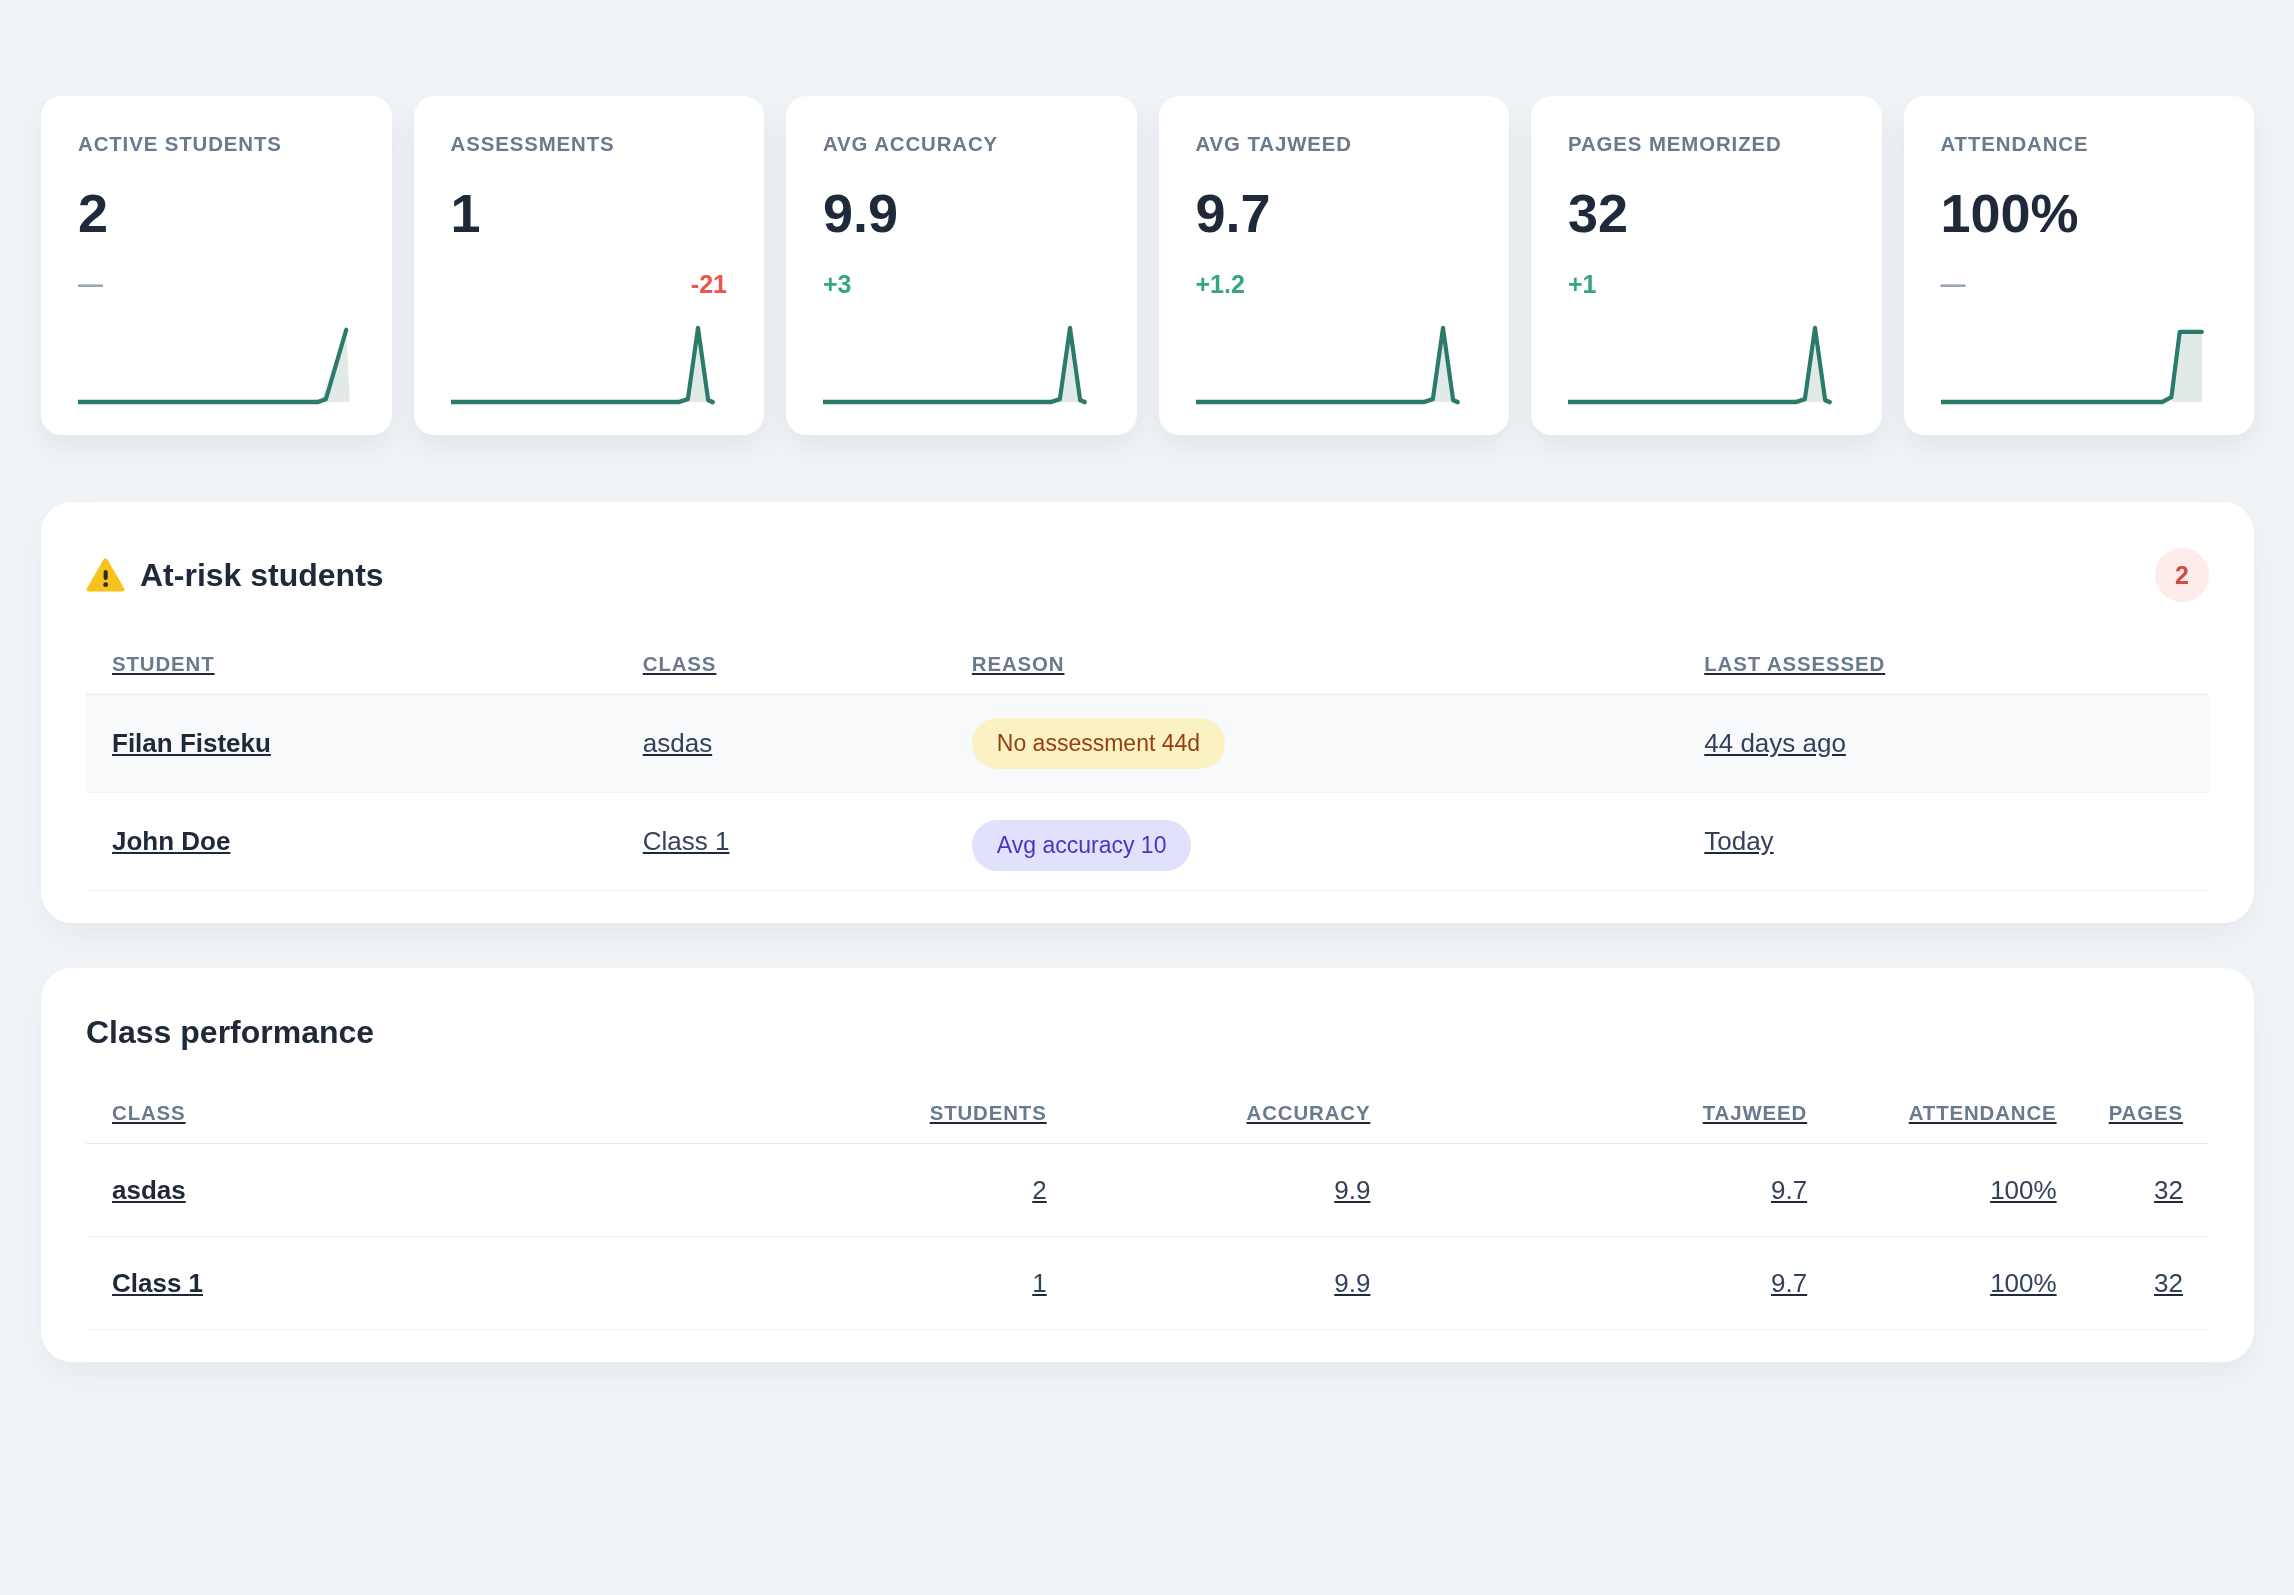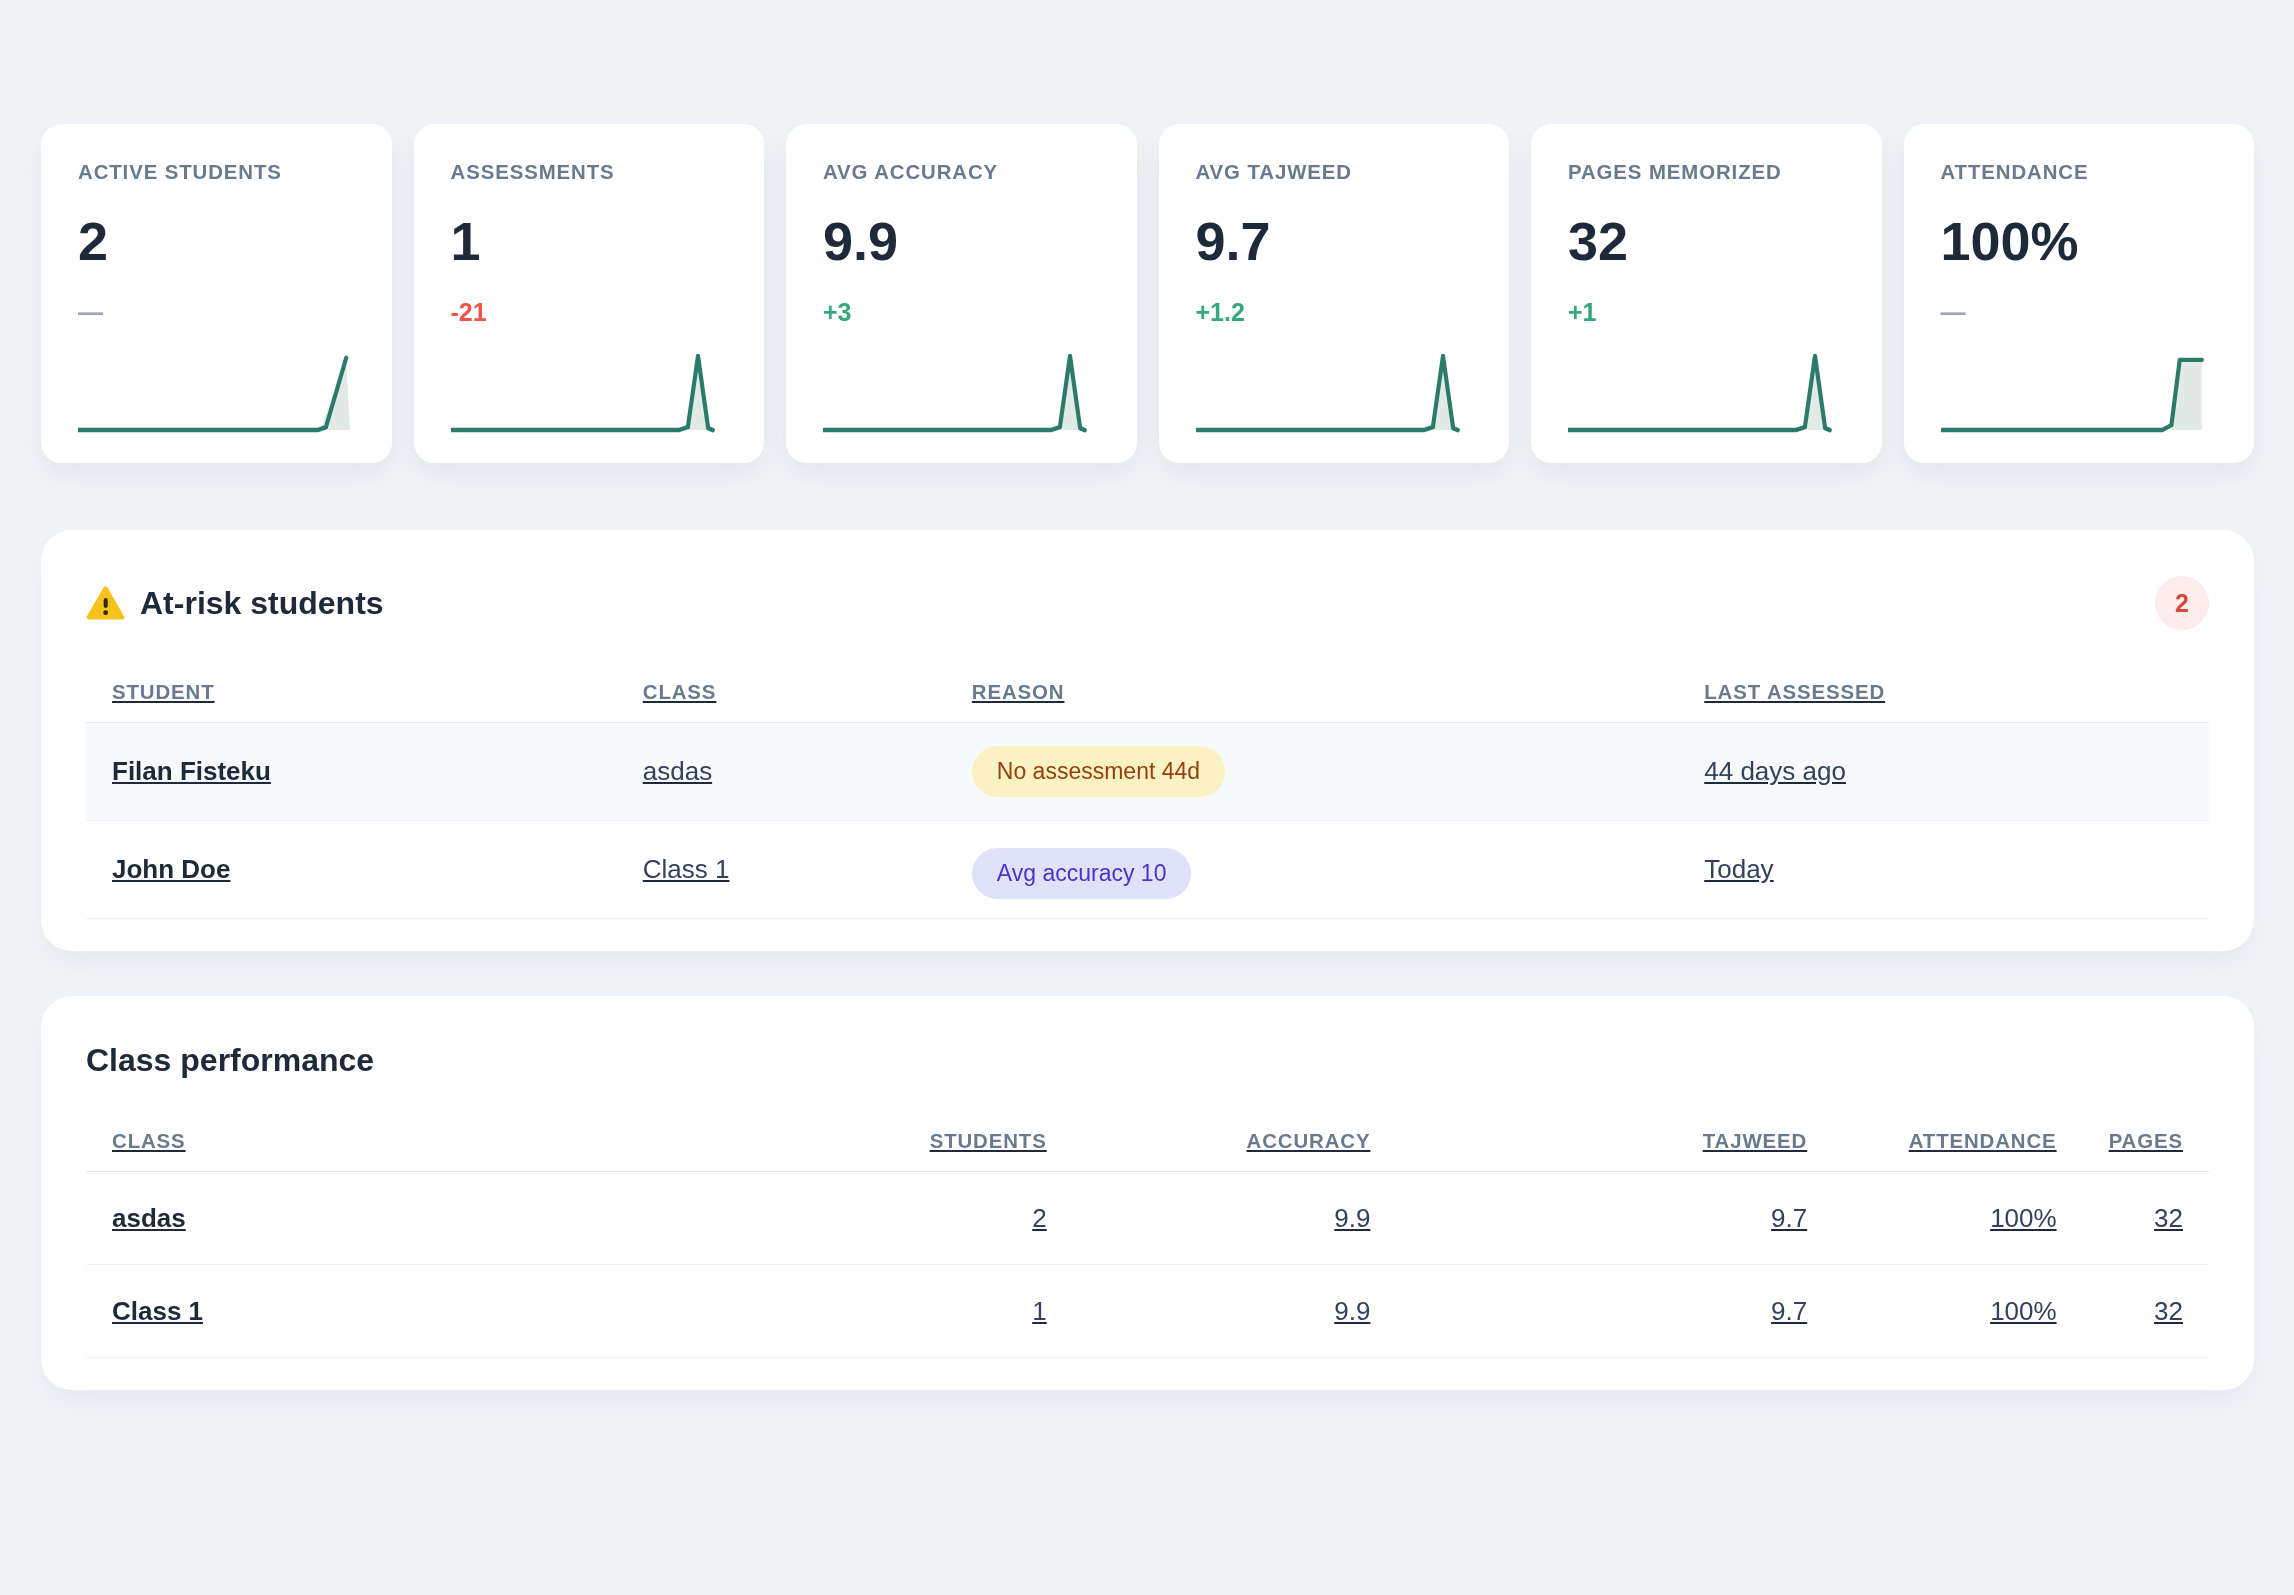--- a/index.html
+++ b/index.html
@@ -27,31 +27,31 @@
     background: transparent; border: none; border-radius: 13px;
     padding: 16px 32px; cursor: pointer; white-space: nowrap;
   }
   .range-btn.active {
     background: linear-gradient(180deg, #2e7466 0%, #1c5448 100%);
     color: #ffffff; font-weight: bold;
     box-shadow: 0 7.4px 16.7px rgba(28,84,72,.35);
   }
 
   
-  .stats { display: grid; grid-template-columns: repeat(6, 1fr); gap: 22px; margin-top: 63px; }
+  .stats { display: grid; grid-template-columns: repeat(6, 1fr); gap: 22px; margin-top: 35px; }
   .stat-card {
     background: #ffffff; border-radius: 20.4px; height: 339px;
     padding: 37px 37px 26px; display: flex; flex-direction: column;
     box-shadow: 0 13px 28px rgba(100,116,139,.10);
   }
   .stat-label { font-size: 20.4px; font-weight: 600; color: #697a8d; letter-spacing: 0.9px; }
   .stat-value { font-size: 54px; font-weight: bold; color: #1e2939; margin-top: 26px; }
   .stat-delta { font-size: 25px; font-weight: 600; margin-top: 26px; }
   .stat-delta.neutral  { color: #9aa6b5; }
-  .stat-delta.negative { color: #ee5448; }
+  .stat-delta.negative { color: #ee5448; text-align: right; }
   .stat-delta.positive { color: #34a87c; }
   .spark { margin-top: auto; width: 100%; height: 89px; display: block; }
 
   
   .panel {
     background: #ffffff; border-radius: 31px; margin-top: 67px;
     padding: 46px 45px 32px;
     box-shadow: 0 13px 28px rgba(100,116,139,.08);
   }
   .panel.class-panel { margin-top: 45px; }

